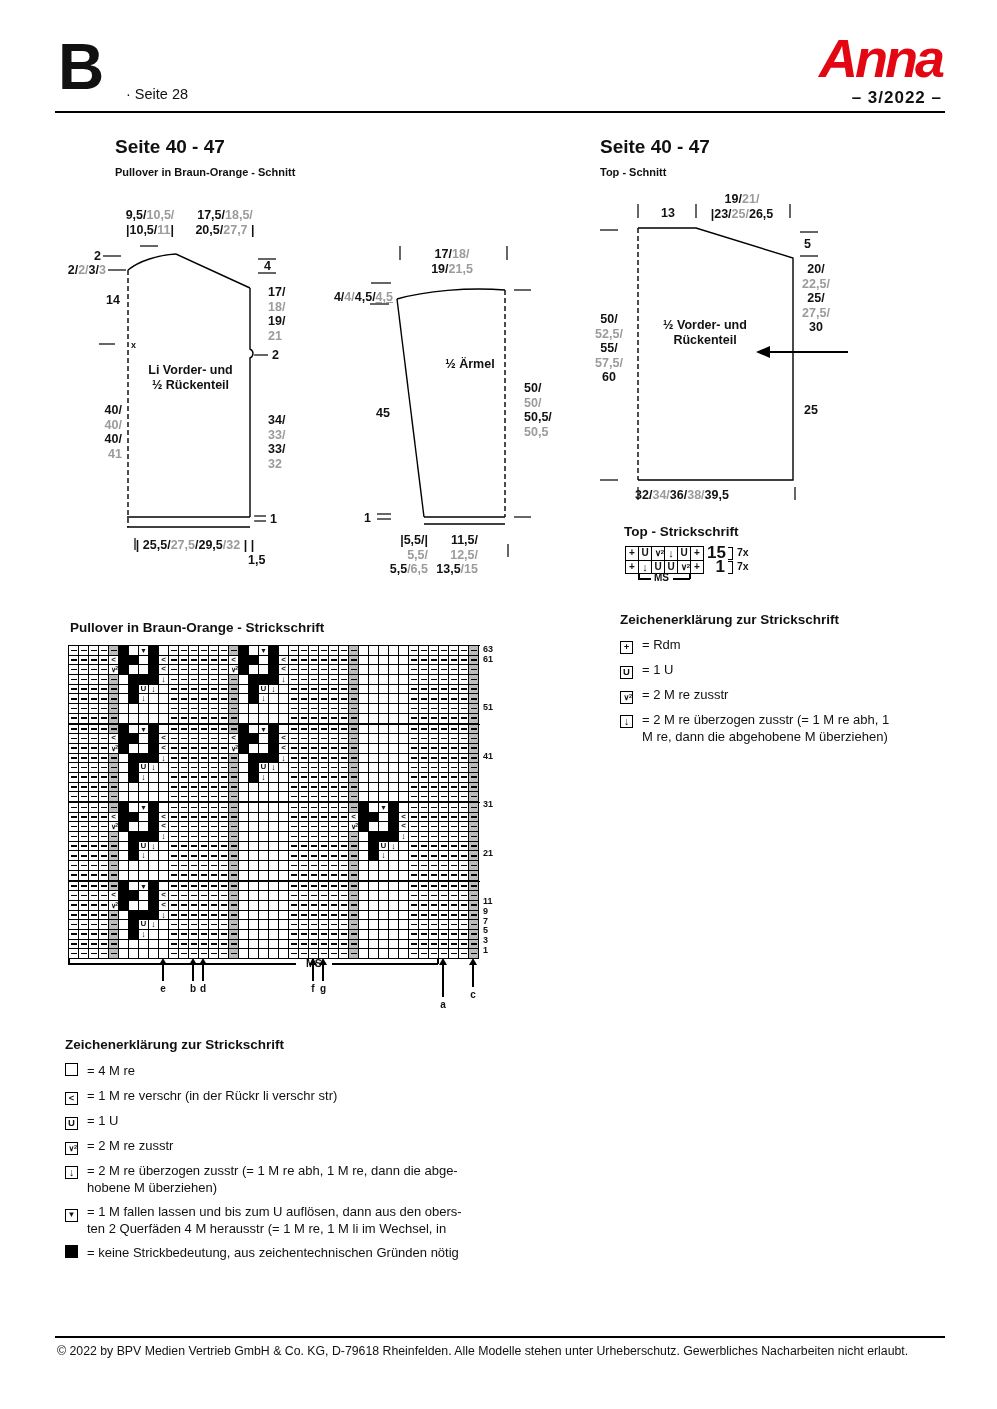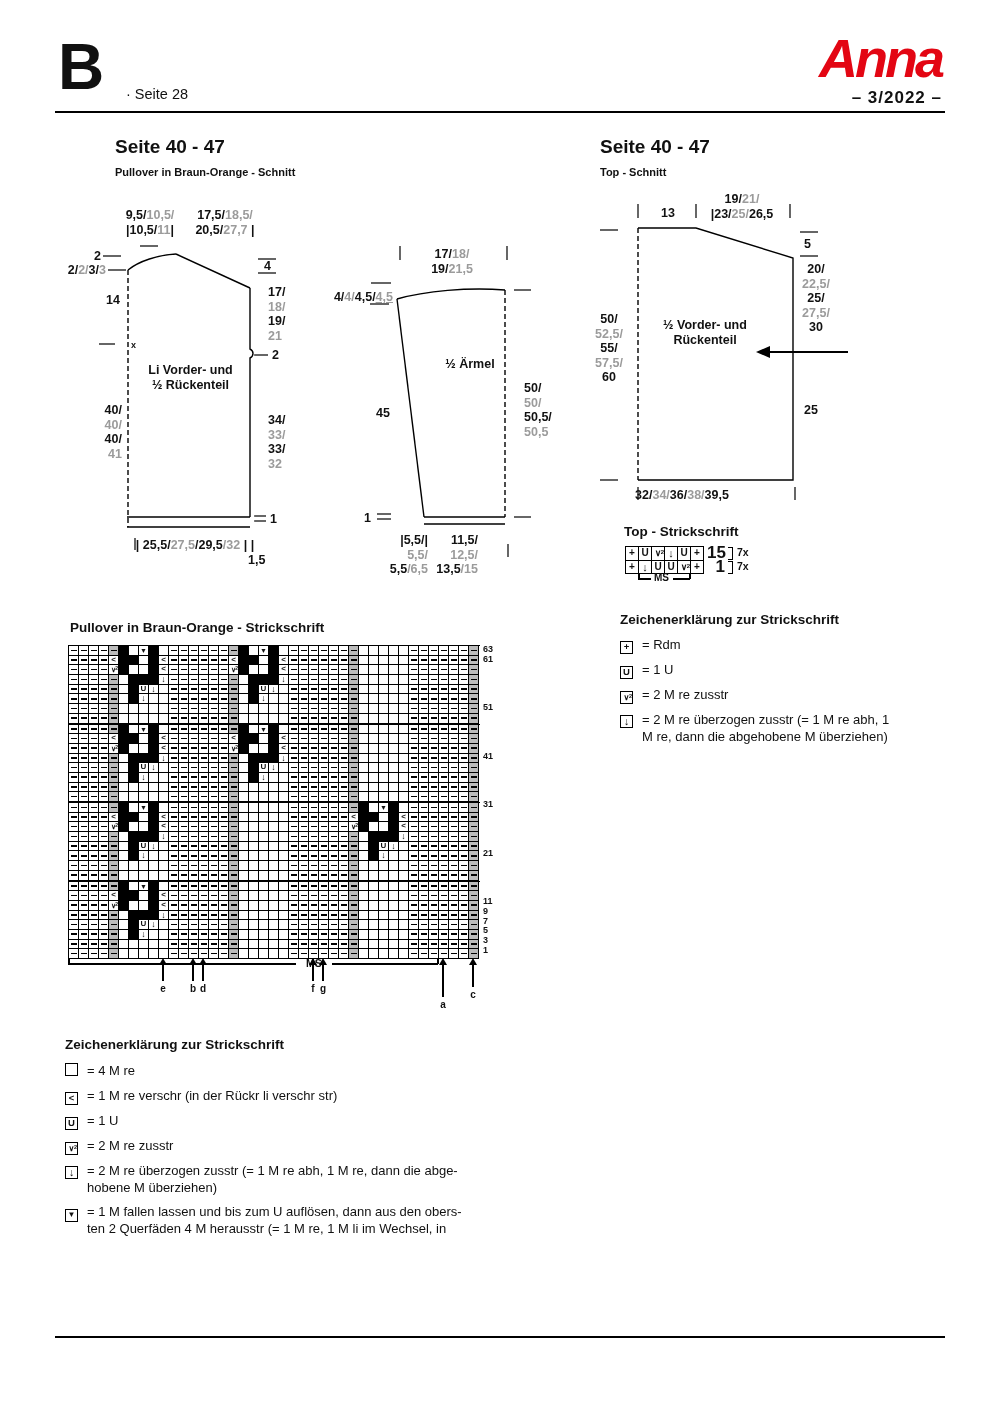--- a/index.html
+++ b/index.html
@@ -3485,17 +3485,24 @@
           <div>hobene M überziehen)</div>
         </span>
       </div>
       <div class="leg-item">
         <span class="leg-sym"><span class="sbox"><span class="sgA" style="font-size:8px;">▼</span></span></span>
         <span>
           <div>= 1 M fallen lassen und bis zum U auflösen, dann aus den obers-</div>
           <div>ten 2 Querfäden 4 M herausstr (= 1 M re, 1 M li im Wechsel, in</div>
         </span>
       </div>
+      <div class="leg-item">
+        <span class="leg-sym"><span class="sbox fill"></span></span>
+        <span>
+          <div>= keine Strickbedeutung, aus zeichentechnischen Gründen nötig</div>
+        </span>
+      </div>
     </div>
 
   <div class="abs rule" style="top:1336px;"></div>
+  <div class="abs" id="footer-text" style="left:57px;top:1344px;width:890px;">© 2022 by BPV Medien Vertrieb GmbH &amp; Co. KG, D-79618 Rheinfelden. Alle Modelle stehen unter Urheberschutz. Gewerbliches Nacharbeiten nicht erlaubt.</div>
 
 </div>
 
 </body></html>

